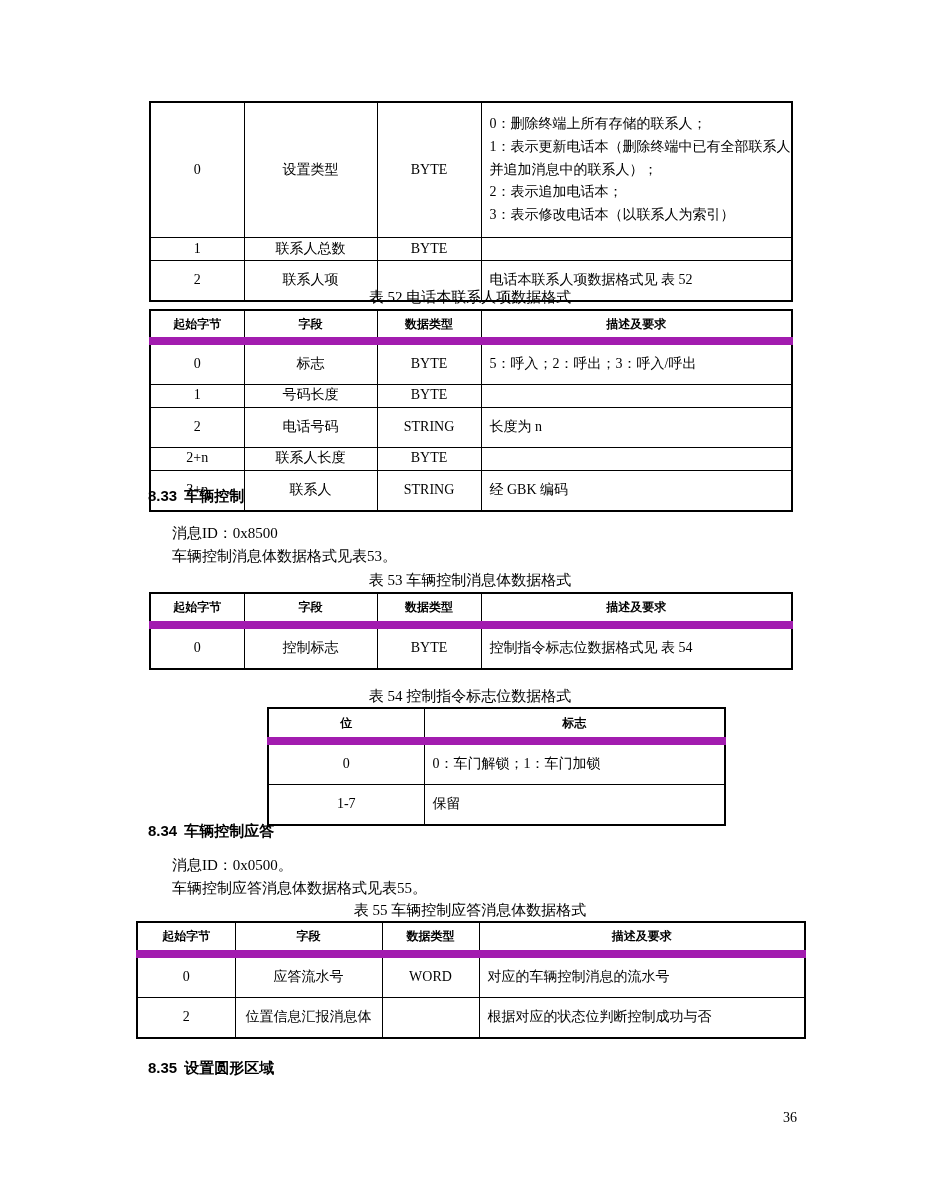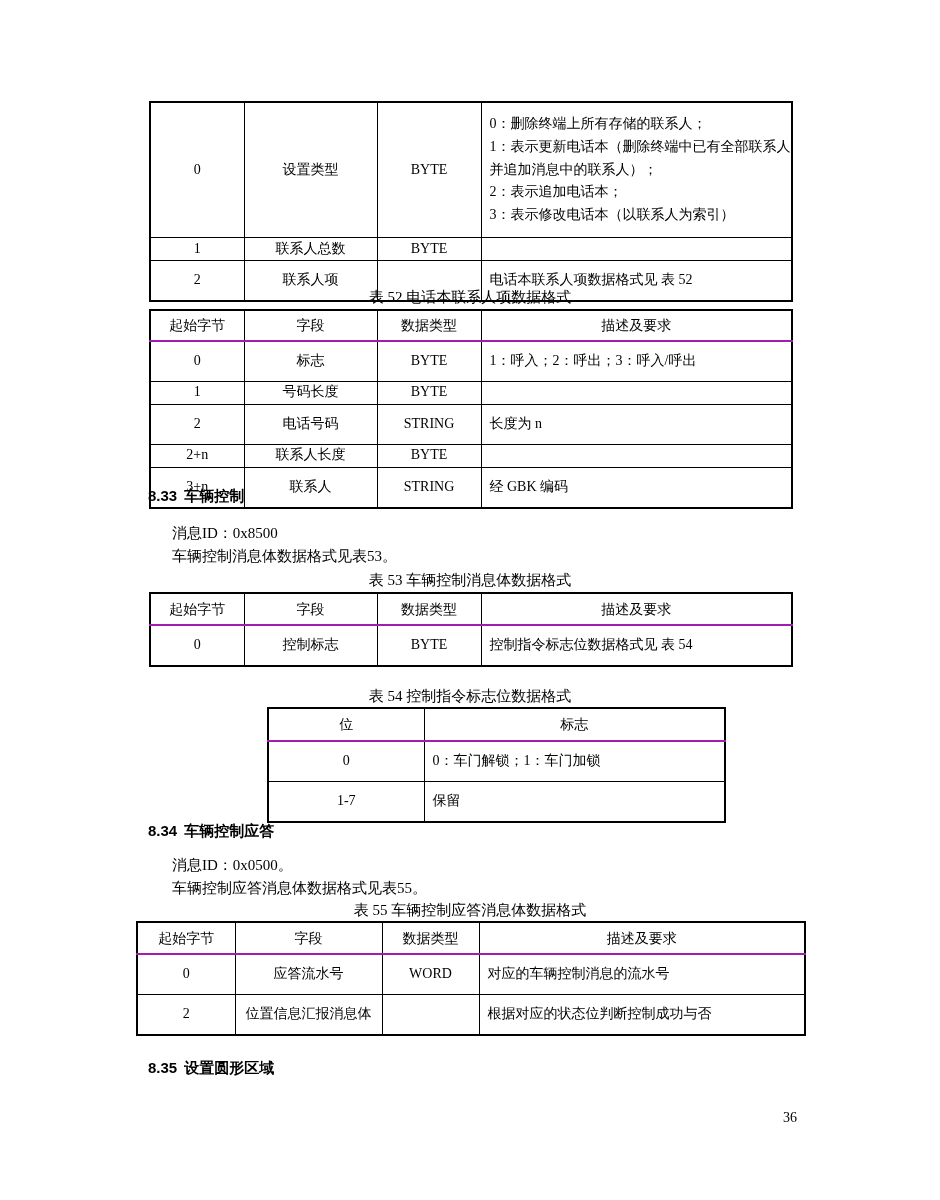--- a/index.html
+++ b/index.html
@@ -12,21 +12,21 @@
   table {
     position:absolute; border-collapse:collapse; table-layout:fixed;
     background:#fff; border:2px solid #000;
   }
   td, th {
     border:1px solid #000; font-size:14px; line-height:1.35;
     text-align:center; vertical-align:middle; overflow:hidden; padding:0 4px;
   }
   th {
     font-family:"Liberation Sans","DejaVu Sans",sans-serif;
-    font-weight:normal; border-bottom:2px solid #a21caf; font-size:14px;
+    font-weight:bold; border-bottom:8px solid #a21caf; font-size:12px;
   }
   td.desc { text-align:left; padding:10px 8px; }
   .desc-line { line-height:22.8px; white-space:nowrap; }
   .caption {
     position:absolute; left:0; width:940px; text-align:center;
     font-size:15px; font-family:"Liberation Serif","DejaVu Serif",serif;
   }
   .heading {
     position:absolute; left:148px;
     font-family:"Liberation Sans","DejaVu Sans",sans-serif;
@@ -93,21 +93,21 @@
         <tr>
       <th style="height:31px">起始字节</th>
       <th>字段</th>
       <th>数据类型</th>
       <th>描述及要求</th>
     </tr>
     <tr>
       <td style="height:23px">0</td>
       <td>标志</td>
       <td>BYTE</td>
-      <td class="desc">1：呼入；2：呼出；3：呼入/呼出</td>
+      <td class="desc">5：呼入；2：呼出；3：呼入/呼出</td>
     </tr>
     <tr>
       <td style="height:23px">1</td>
       <td>号码长度</td>
       <td>BYTE</td>
       <td class="desc"></td>
     </tr>
     <tr>
       <td style="height:23px">2</td>
       <td>电话号码</td>

